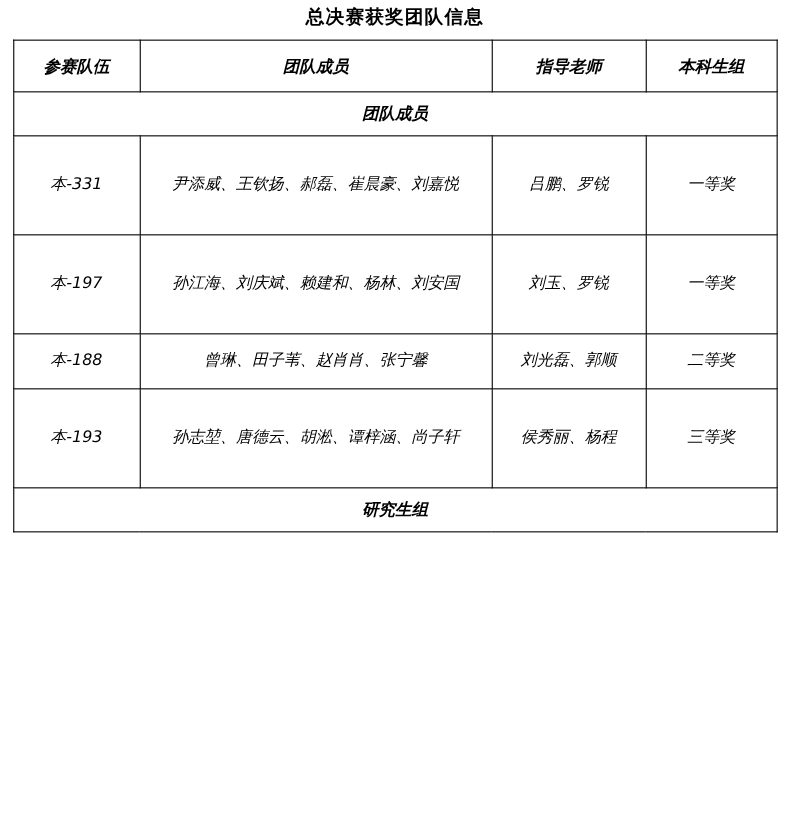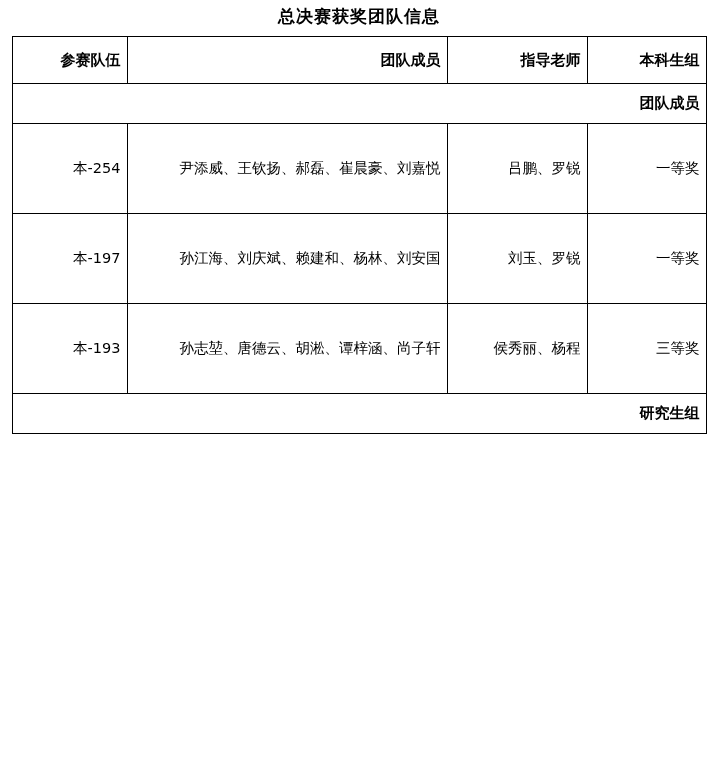--- a/index.html
+++ b/index.html
@@ -31,26 +31,27 @@
   }
   table.award-table {
     border-collapse: collapse;
     width: 694px;
     margin: 0 auto;
     table-layout: fixed;
   }
   table.award-table td,
   table.award-table th {
     border: 1.2px solid #000000;
-    text-align: right;
+    text-align: center;
     vertical-align: middle;
     font-size: 14.5px;
     line-height: 1.85;
     padding: 4px 6px;
     box-sizing: border-box;
+    font-style: italic;
   }
   table.award-table th {
     font-weight: bold;
     font-size: 15px;
     height: 47px;
   }
   .col-team   { width: 115px; }
   .col-member { width: 320px; }
   .col-teacher{ width: 140px; }
   .col-level  { width: 119px; }
@@ -85,33 +86,39 @@
         <th class="col-level">本科生组</th>
       </tr>
     </thead>
     <tbody>
 
       <tr class="group-row">
         <td colspan="4">团队成员</td>
       </tr>
 
       <tr class="tall">
-        <td>本-254</td>
+        <td>本-331</td>
         <td class="members">尹添威、王钦扬、郝磊、崔晨豪、刘嘉悦</td>
         <td>吕鹏、罗锐</td>
         <td>一等奖</td>
       </tr>
 
       <tr class="tall">
         <td>本-197</td>
         <td class="members">孙江海、刘庆斌、赖建和、杨林、刘安国</td>
         <td>刘玉、罗锐</td>
         <td>一等奖</td>
       </tr>
 
+      <tr class="short">
+        <td>本-188</td>
+        <td class="members">曾琳、田子苇、赵肖肖、张宁馨</td>
+        <td>刘光磊、郭顺</td>
+        <td>二等奖</td>
+      </tr>
 
       <tr class="tall">
         <td>本-193</td>
         <td class="members">孙志堃、唐德云、胡淞、谭梓涵、尚子轩</td>
         <td>侯秀丽、杨程</td>
         <td>三等奖</td>
       </tr>
 
       <tr class="group-row">
         <td colspan="4">研究生组</td>

